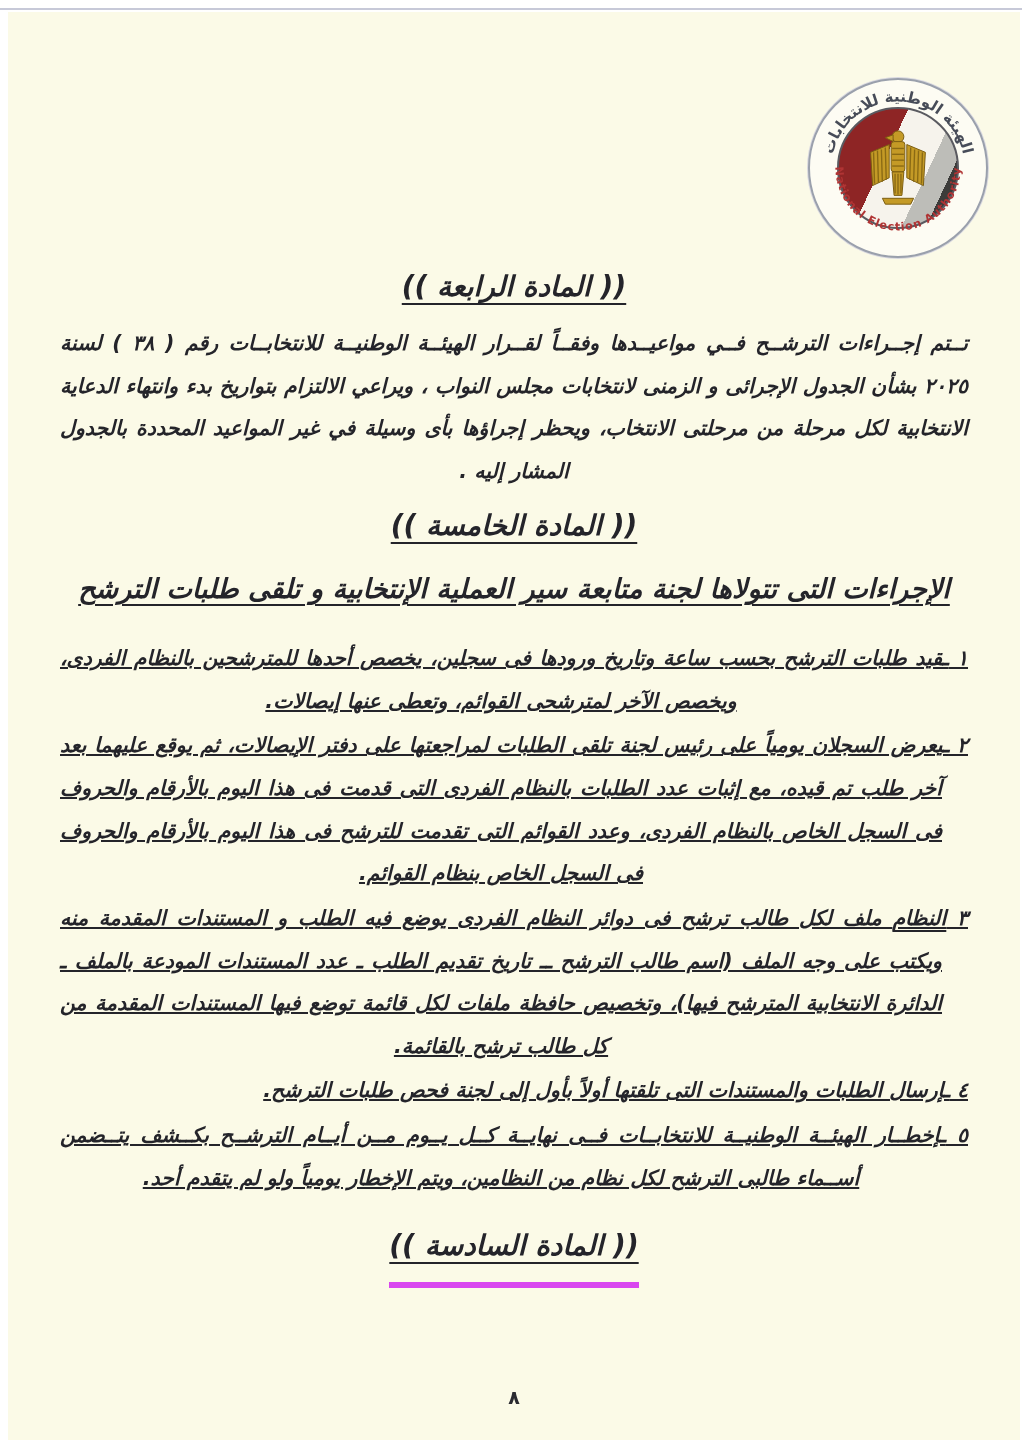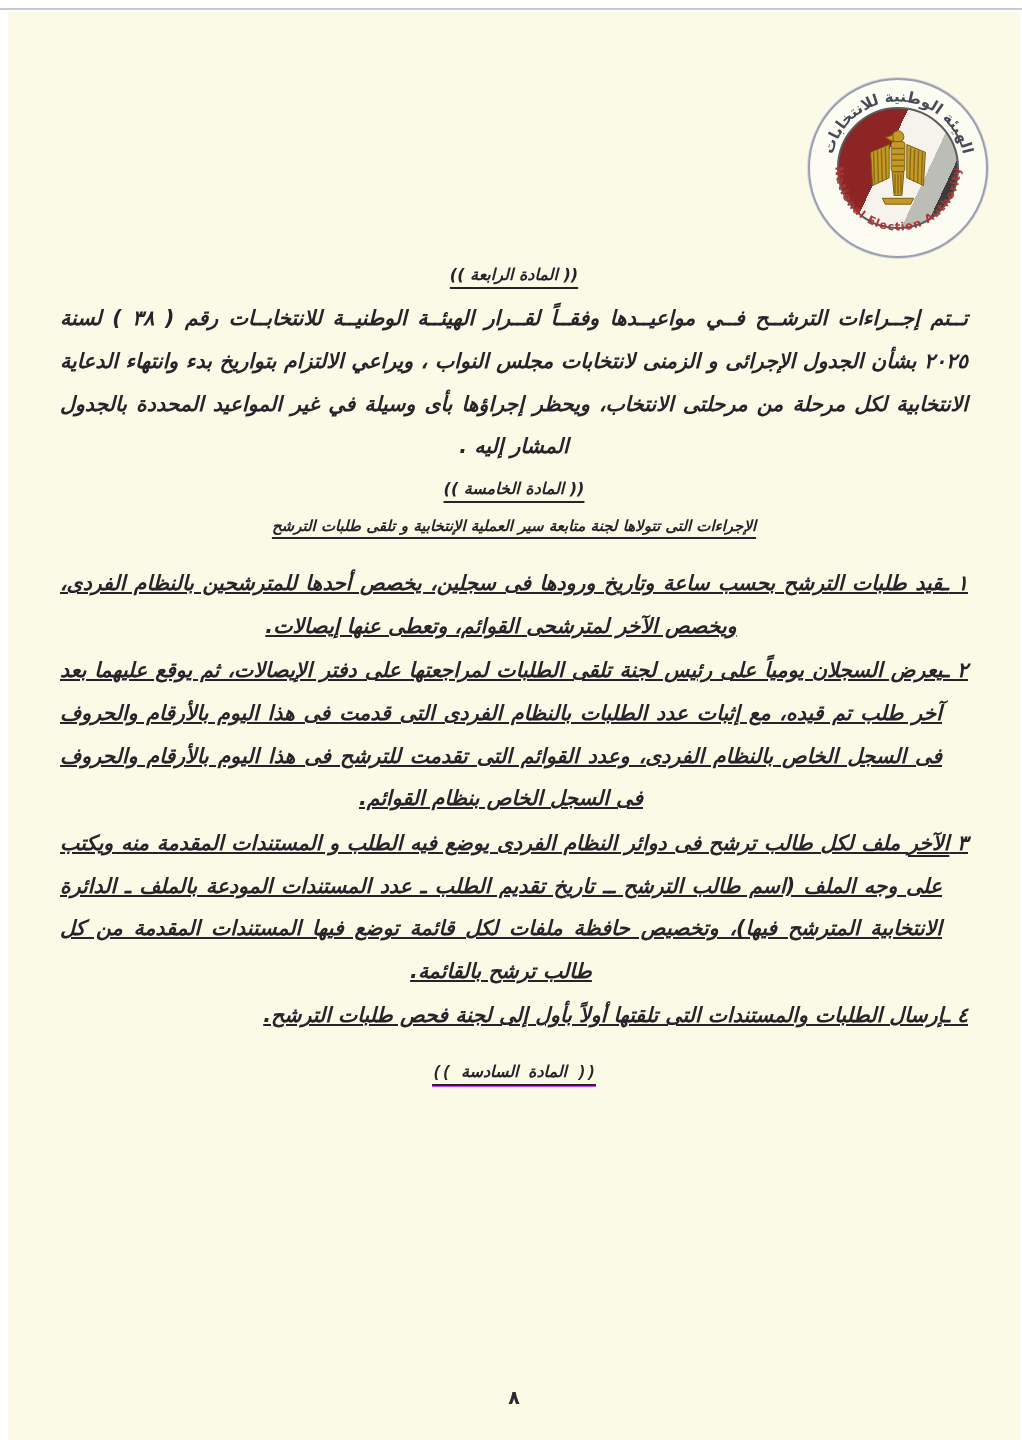--- a/index.html
+++ b/index.html
@@ -35,41 +35,40 @@
   .content{
     position:relative;
     padding:246px 52px 0 52px;
     font-weight:bold;
     font-style:italic;
     font-size:20.5px;
     line-height:2.08;
   }
   .article-title{
     text-align:center;
-    font-size:16px;
+    font-size:28px;
     margin:0 0 6px 0;
   }
   .article-title .t{
     text-decoration:underline;
     text-underline-offset:7px;
     text-decoration-thickness:2px;
   }
   .article-title.dbl .t{
-    border-bottom:2px solid #d946ef;
-    padding-bottom:3px;
-    font-family:Liberation Mono, monospace;
+    border-bottom:6px solid #d946ef;
+    padding-bottom:20px;
   }
   .para{
     text-align:justify;
     text-align-last:center;
     margin:0 0 4px 0;
   }
   .section-heading{
     text-align:center;
-    font-size:15px;
+    font-size:27px;
     margin:6px 0 10px 0;
   }
   .section-heading .t{
     text-decoration:underline;
     text-underline-offset:6px;
     text-decoration-thickness:2px;
   }
   .item{
     text-align:justify;
     text-align-last:center;
@@ -165,24 +164,25 @@
       <div class="section-heading">
         <span class="t">الإجراءات التى تتولاها لجنة متابعة سير العملية الإنتخابية و تلقى طلبات الترشح</span>
       </div>
 
       <div class="spacer-a5"></div>
 
       <div class="item"><span>١</span> <span>ـقيد طلبات الترشح  بحسب ساعة وتاريخ ورودها فى سجلين، يخصص أحدها للمترشحين بالنظام الفردى، ويخصص الآخر لمترشحى القوائم، وتعطى عنها إيصالات.</span></div>
 
       <div class="item"><span>٢</span> <span>ـيعرض السجلان يومياً على رئيس لجنة تلقى الطلبات لمراجعتها على دفتر الإيصالات، ثم يوقع عليهما بعد آخر طلب تم قيده، مع إثبات عدد الطلبات بالنظام الفردى التى قدمت فى هذا اليوم بالأرقام والحروف فى السجل الخاص بالنظام الفردى، وعدد القوائم التى تقدمت للترشح فى هذا اليوم بالأرقام والحروف فى السجل الخاص بنظام القوائم.</span></div>
 
-      <div class="item"><span>٣</span> <span class="u">الآخر</span><span> ملف لكل طالب ترشح فى دوائر النظام الفردى يوضع فيه الطلب و المستندات المقدمة منه ويكتب على وجه الملف (اسم طالب الترشح ــ تاريخ تقديم الطلب ـ عدد المستندات المودعة بالملف ـ الدائرة الانتخابية المترشح فيها)، وتخصيص حافظة ملفات لكل قائمة توضع فيها المستندات المقدمة من كل طالب ترشح بالقائمة.</span></div>
+      <div class="item"><span>٣</span> <span class="u">النظام</span><span> ملف لكل طالب ترشح فى دوائر النظام الفردى يوضع فيه الطلب و المستندات المقدمة منه ويكتب على وجه الملف (اسم طالب الترشح ــ تاريخ تقديم الطلب ـ عدد المستندات المودعة بالملف ـ الدائرة الانتخابية المترشح فيها)، وتخصيص حافظة ملفات لكل قائمة توضع فيها المستندات المقدمة من كل طالب ترشح بالقائمة.</span></div>
 
       <div class="item single"><span>٤</span> <span>ـإرسال الطلبات والمستندات التى تلقتها أولاً بأول إلى لجنة فحص طلبات الترشح.</span></div>
 
+      <div class="item"><span>٥</span> <span>ـإخطــار الهيئــة الوطنيــة للانتخابــات فــى نهايــة كــل يــوم مــن أيــام الترشــح بكــشف يتــضمن أســماء طالبى الترشح لكل نظام من النظامين، ويتم الإخطار يومياً ولو لم يتقدم أحد.</span></div>
 
       <div class="spacer-a6"></div>
 
       <div class="article-title dbl">
         <span class="t">(( المادة السادسة ))</span>
       </div>
 
 
 
     </div>

